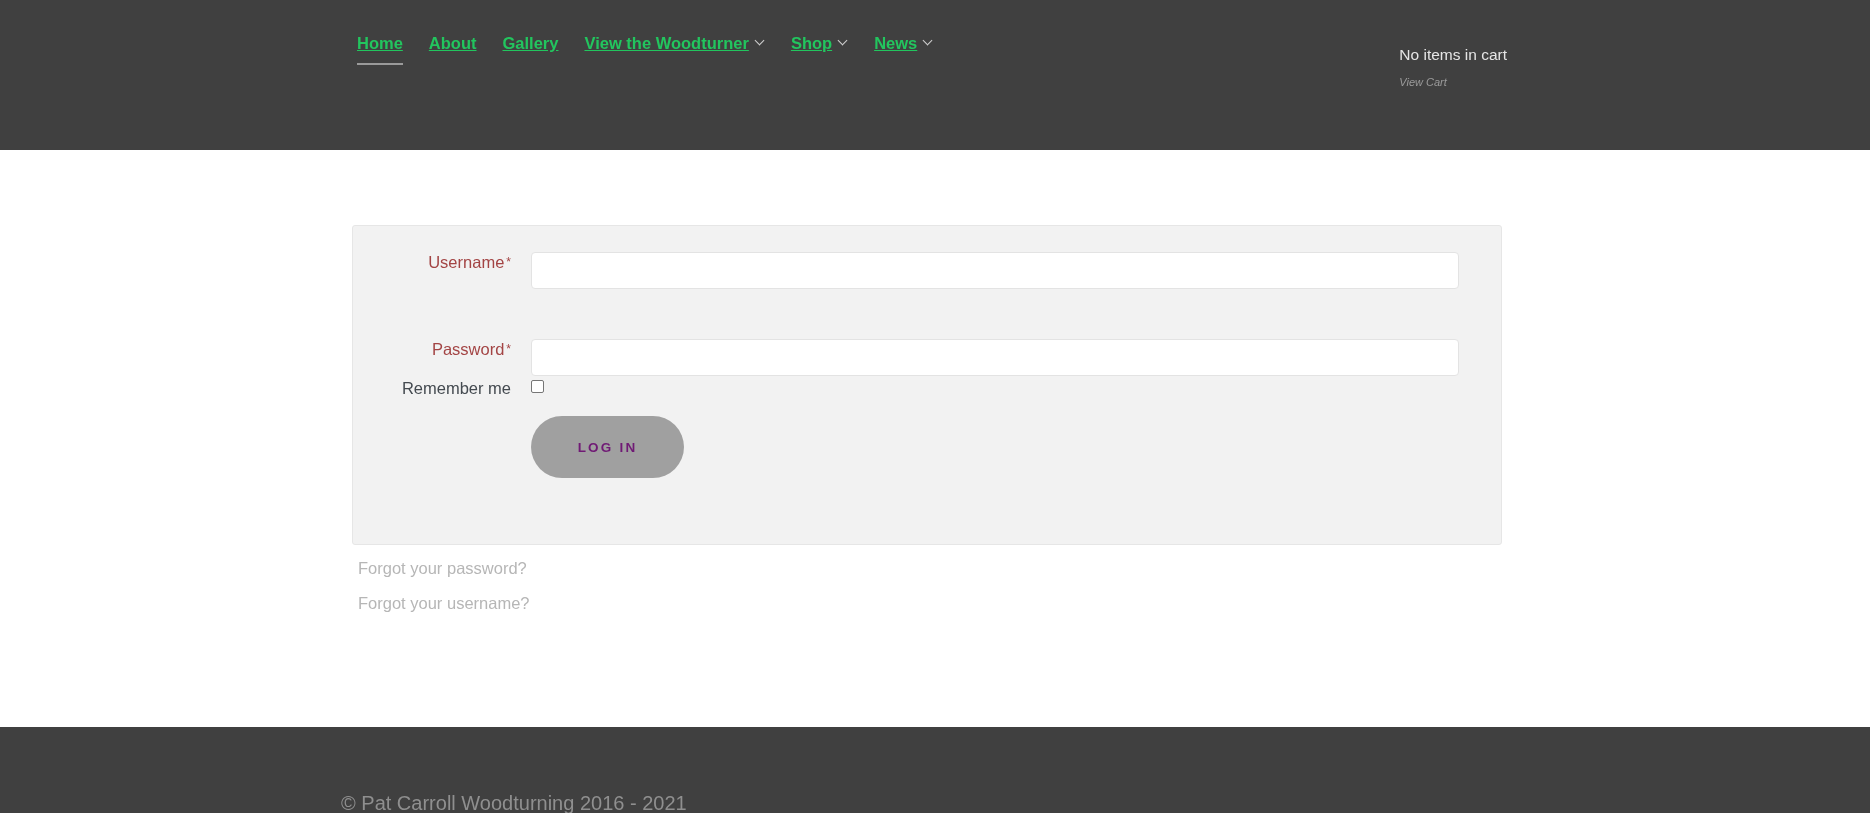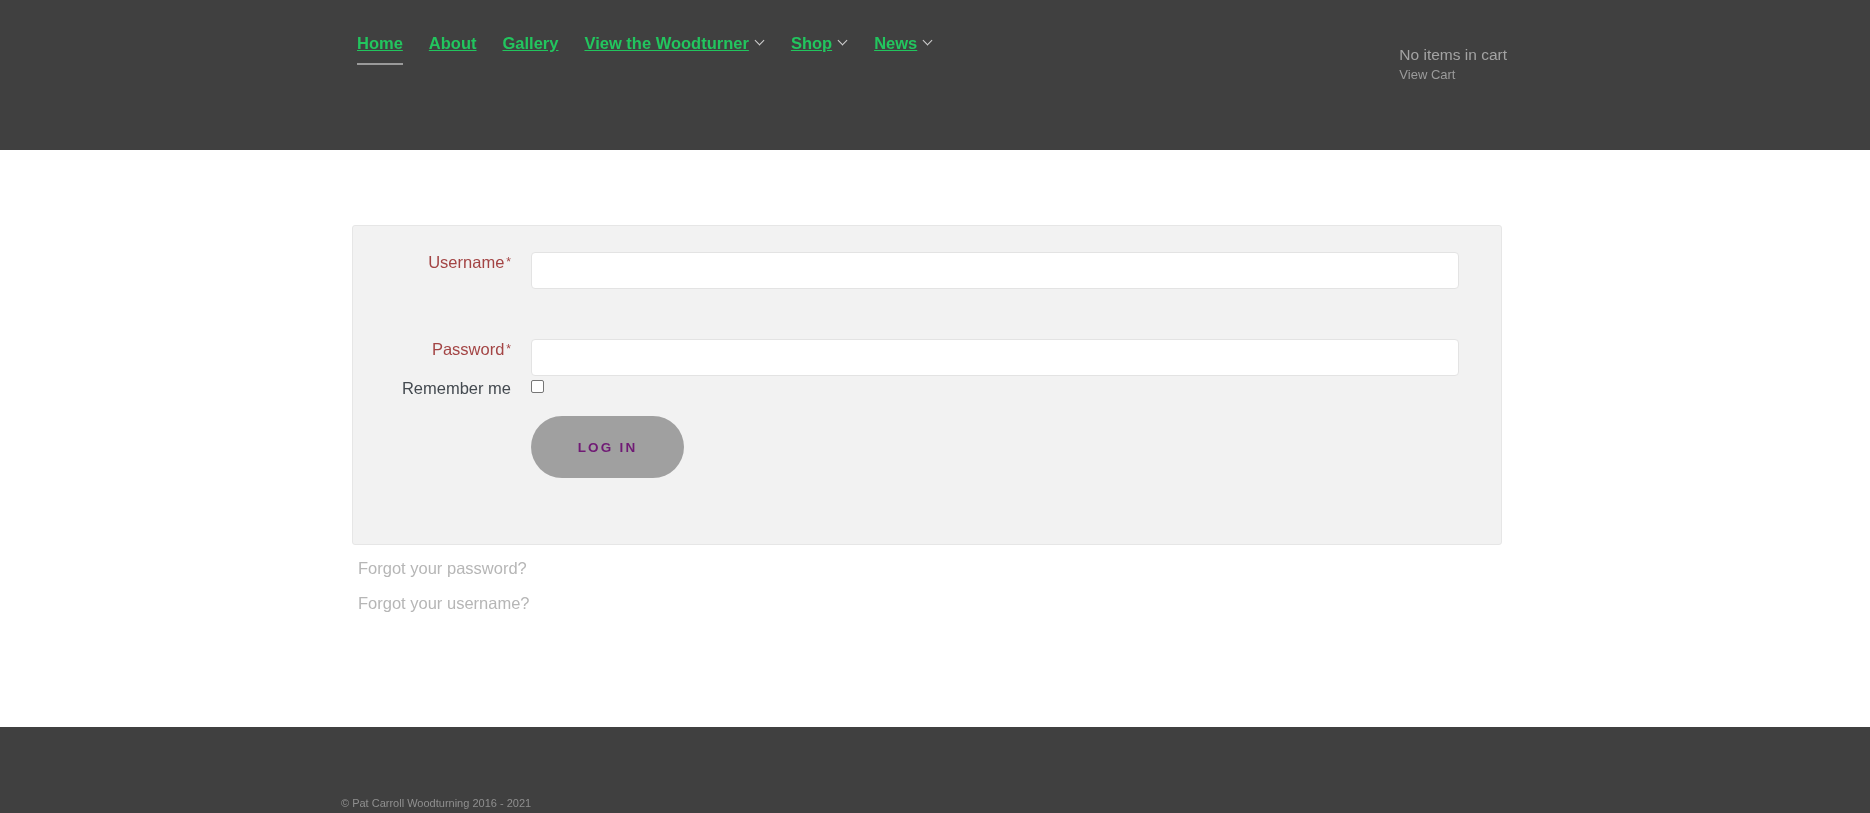--- a/index.html
+++ b/index.html
@@ -76,32 +76,34 @@
     border-bottom: 1.4px solid #cfcfcf;
     transform: rotate(45deg);
   }
   .cart-block {
     position: absolute;
     right: 363px;
     top: 45px;
     text-align: left;
   }
   .cart-status {
-    color: #a3a3a3;
+    color: #e5e5e5;
     font-size: 15.5px;
     line-height: 20px;
     white-space: nowrap;
   }
   .cart-link {
     color: #9b9b9b;
-    font-size: 13px;
-    line-height: 20px;
+    font-size: 11px;
+    line-height: 20px;
+    margin-top: 7px;
     display: block;
     cursor: pointer;
     white-space: nowrap;
+    font-style: italic;
   }
 
   
   .main-area {
     position: relative;
     height: 577px;
     background: #ffffff;
   }
   .login-panel {
     position: absolute;
@@ -205,21 +207,21 @@
     background: #404040;
     height: 86px;
     width: 100%;
     position: relative;
   }
   .footer-copy {
     position: absolute;
     left: 341px;
     bottom: 0px;
     color: #8f8f8f;
-    font-size: 11px;
+    font-size: 20px;
     line-height: 20px;
     white-space: nowrap;
   }
 </style>
 </head>
 <body>
 
 <header class="site-header">
   <div class="header-inner">
 

